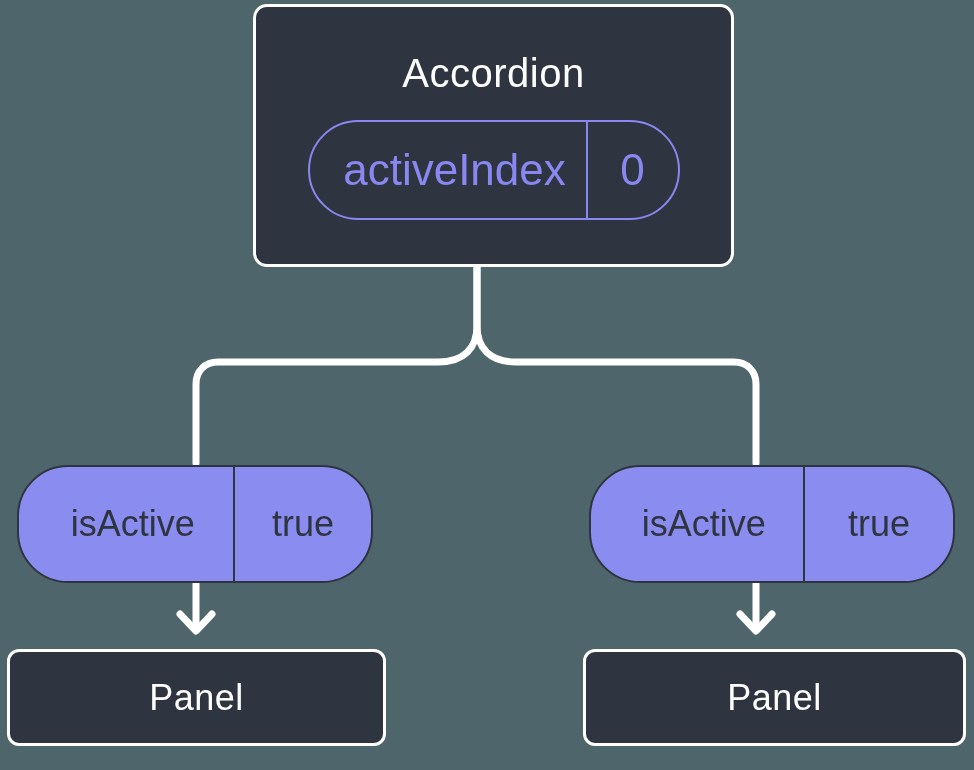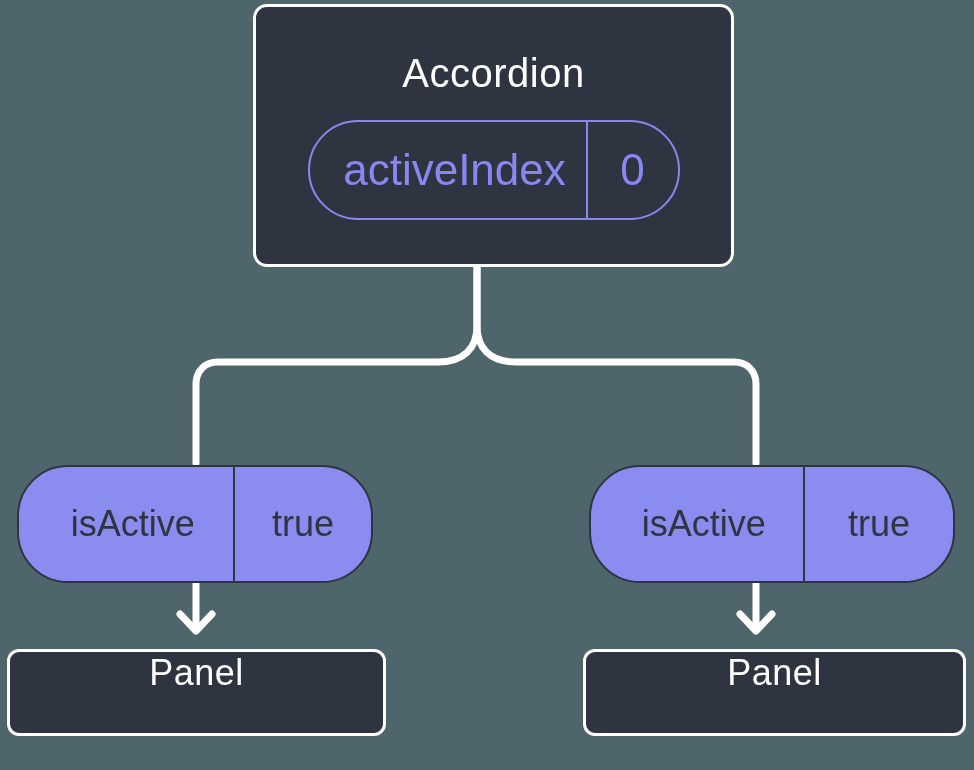--- a/index.html
+++ b/index.html
@@ -55,25 +55,25 @@
   }
   .pill-left{left:17px;top:465px;width:356px;}
   .pill-right{left:589px;top:465px;width:366px;}
   .prop-pill-solid .seg-name{flex:1;display:flex;align-items:center;justify-content:center;padding-left:14px;}
   .prop-pill-solid .seg-divider{width:2.5px;background:var(--node-fill);}
   .pill-left .seg-value{width:136px;display:flex;align-items:center;justify-content:center;}
   .pill-right .seg-value{width:148px;display:flex;align-items:center;justify-content:center;}
 
   .panel-box{
     position:absolute;z-index:2;
-    height:87px;
+    height:97px;
     background:var(--node-fill);
     border:3px solid #ffffff;
     border-radius:12px;
-    display:flex;align-items:flex-start;justify-content:center;
+    display:flex;align-items:center;justify-content:center;
     color:var(--node-text);
     font-size:36px;font-weight:500;letter-spacing:.5px;
   }
   .panel-left{left:7px;top:649px;width:379px;}
   .panel-right{left:583px;top:649px;width:383px;}
 </style>
 </head>
 <body>
 
 <div class="stage">

